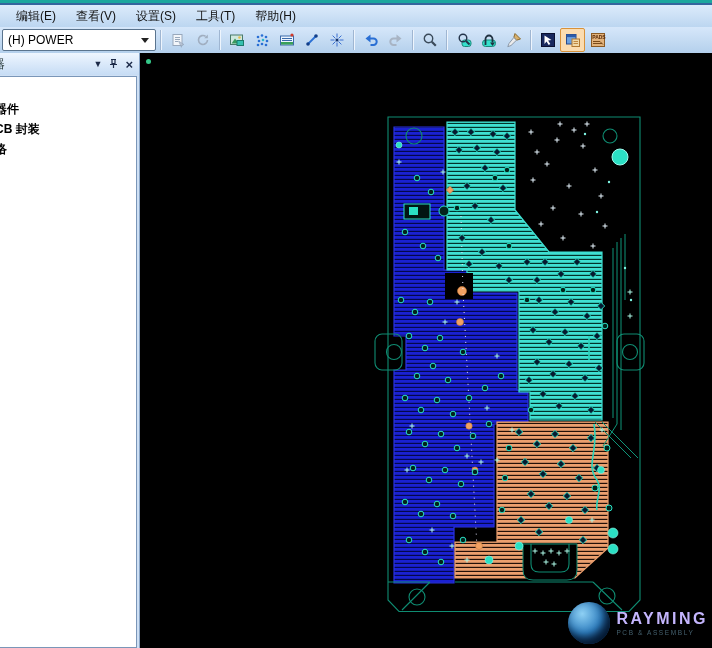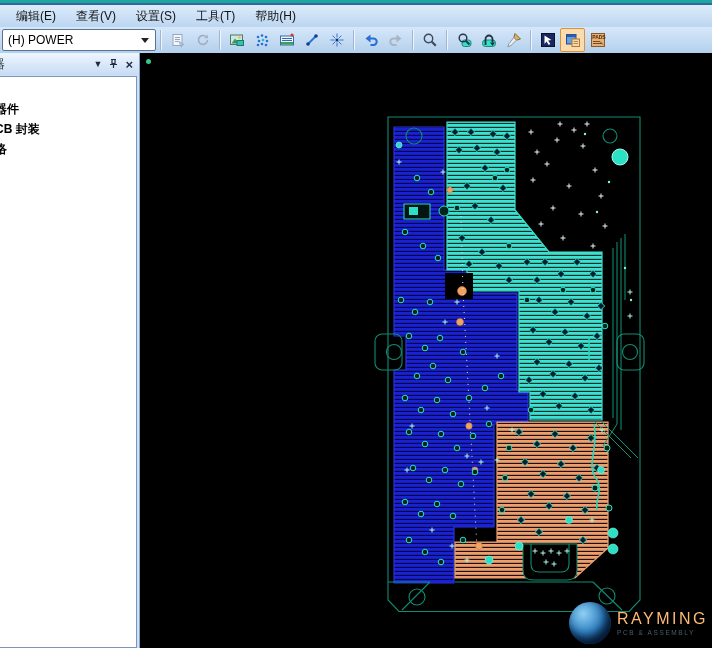--- a/index.html
+++ b/index.html
@@ -37,21 +37,21 @@
   .via{fill:#03231c;stroke:#2be0c4;stroke-width:1;}
   .viab{fill:#2be0c4;stroke:#8ff5e4;stroke-width:.6;}
   .dia{fill:#061a30;stroke:#2be0c4;stroke-width:.9;}
   .crs{stroke:#aefbe9;stroke-width:1;fill:none;}
   .crw{stroke:#e8f6ff;stroke-width:1;fill:none;}
   .odot{fill:#f2a263;stroke:#c87c3c;stroke-width:.6;}
   
   .wm{position:absolute;right:4px;bottom:4px;display:flex;align-items:center;z-index:5;}
   .wm-sphere{width:42px;height:42px;border-radius:50%;background:radial-gradient(circle at 34% 28%,#8ed0f4,#2f7fc0 48%,#0a2c58 88%);box-shadow:inset -4px -6px 10px #041830;}
   .wm-text{margin-left:6px;}
-  .wm-name{font-size:16px;font-weight:normal;letter-spacing:2.5px;color:#fdba74;line-height:16px;}
+  .wm-name{font-size:16px;font-weight:bold;letter-spacing:2.5px;color:#c4b5fd;line-height:16px;}
   .wm-tag{font-size:6.5px;letter-spacing:1.6px;color:#44606e;margin-top:2px;}
   .origin-dot{position:absolute;left:6px;top:6px;width:5px;height:5px;border-radius:50%;background:#35c98a;}
 </style>
 </head>
 <body>
 
 <div class="top-strip"></div>
 <div class="top-strip2"></div>
 
 <div class="menubar">

